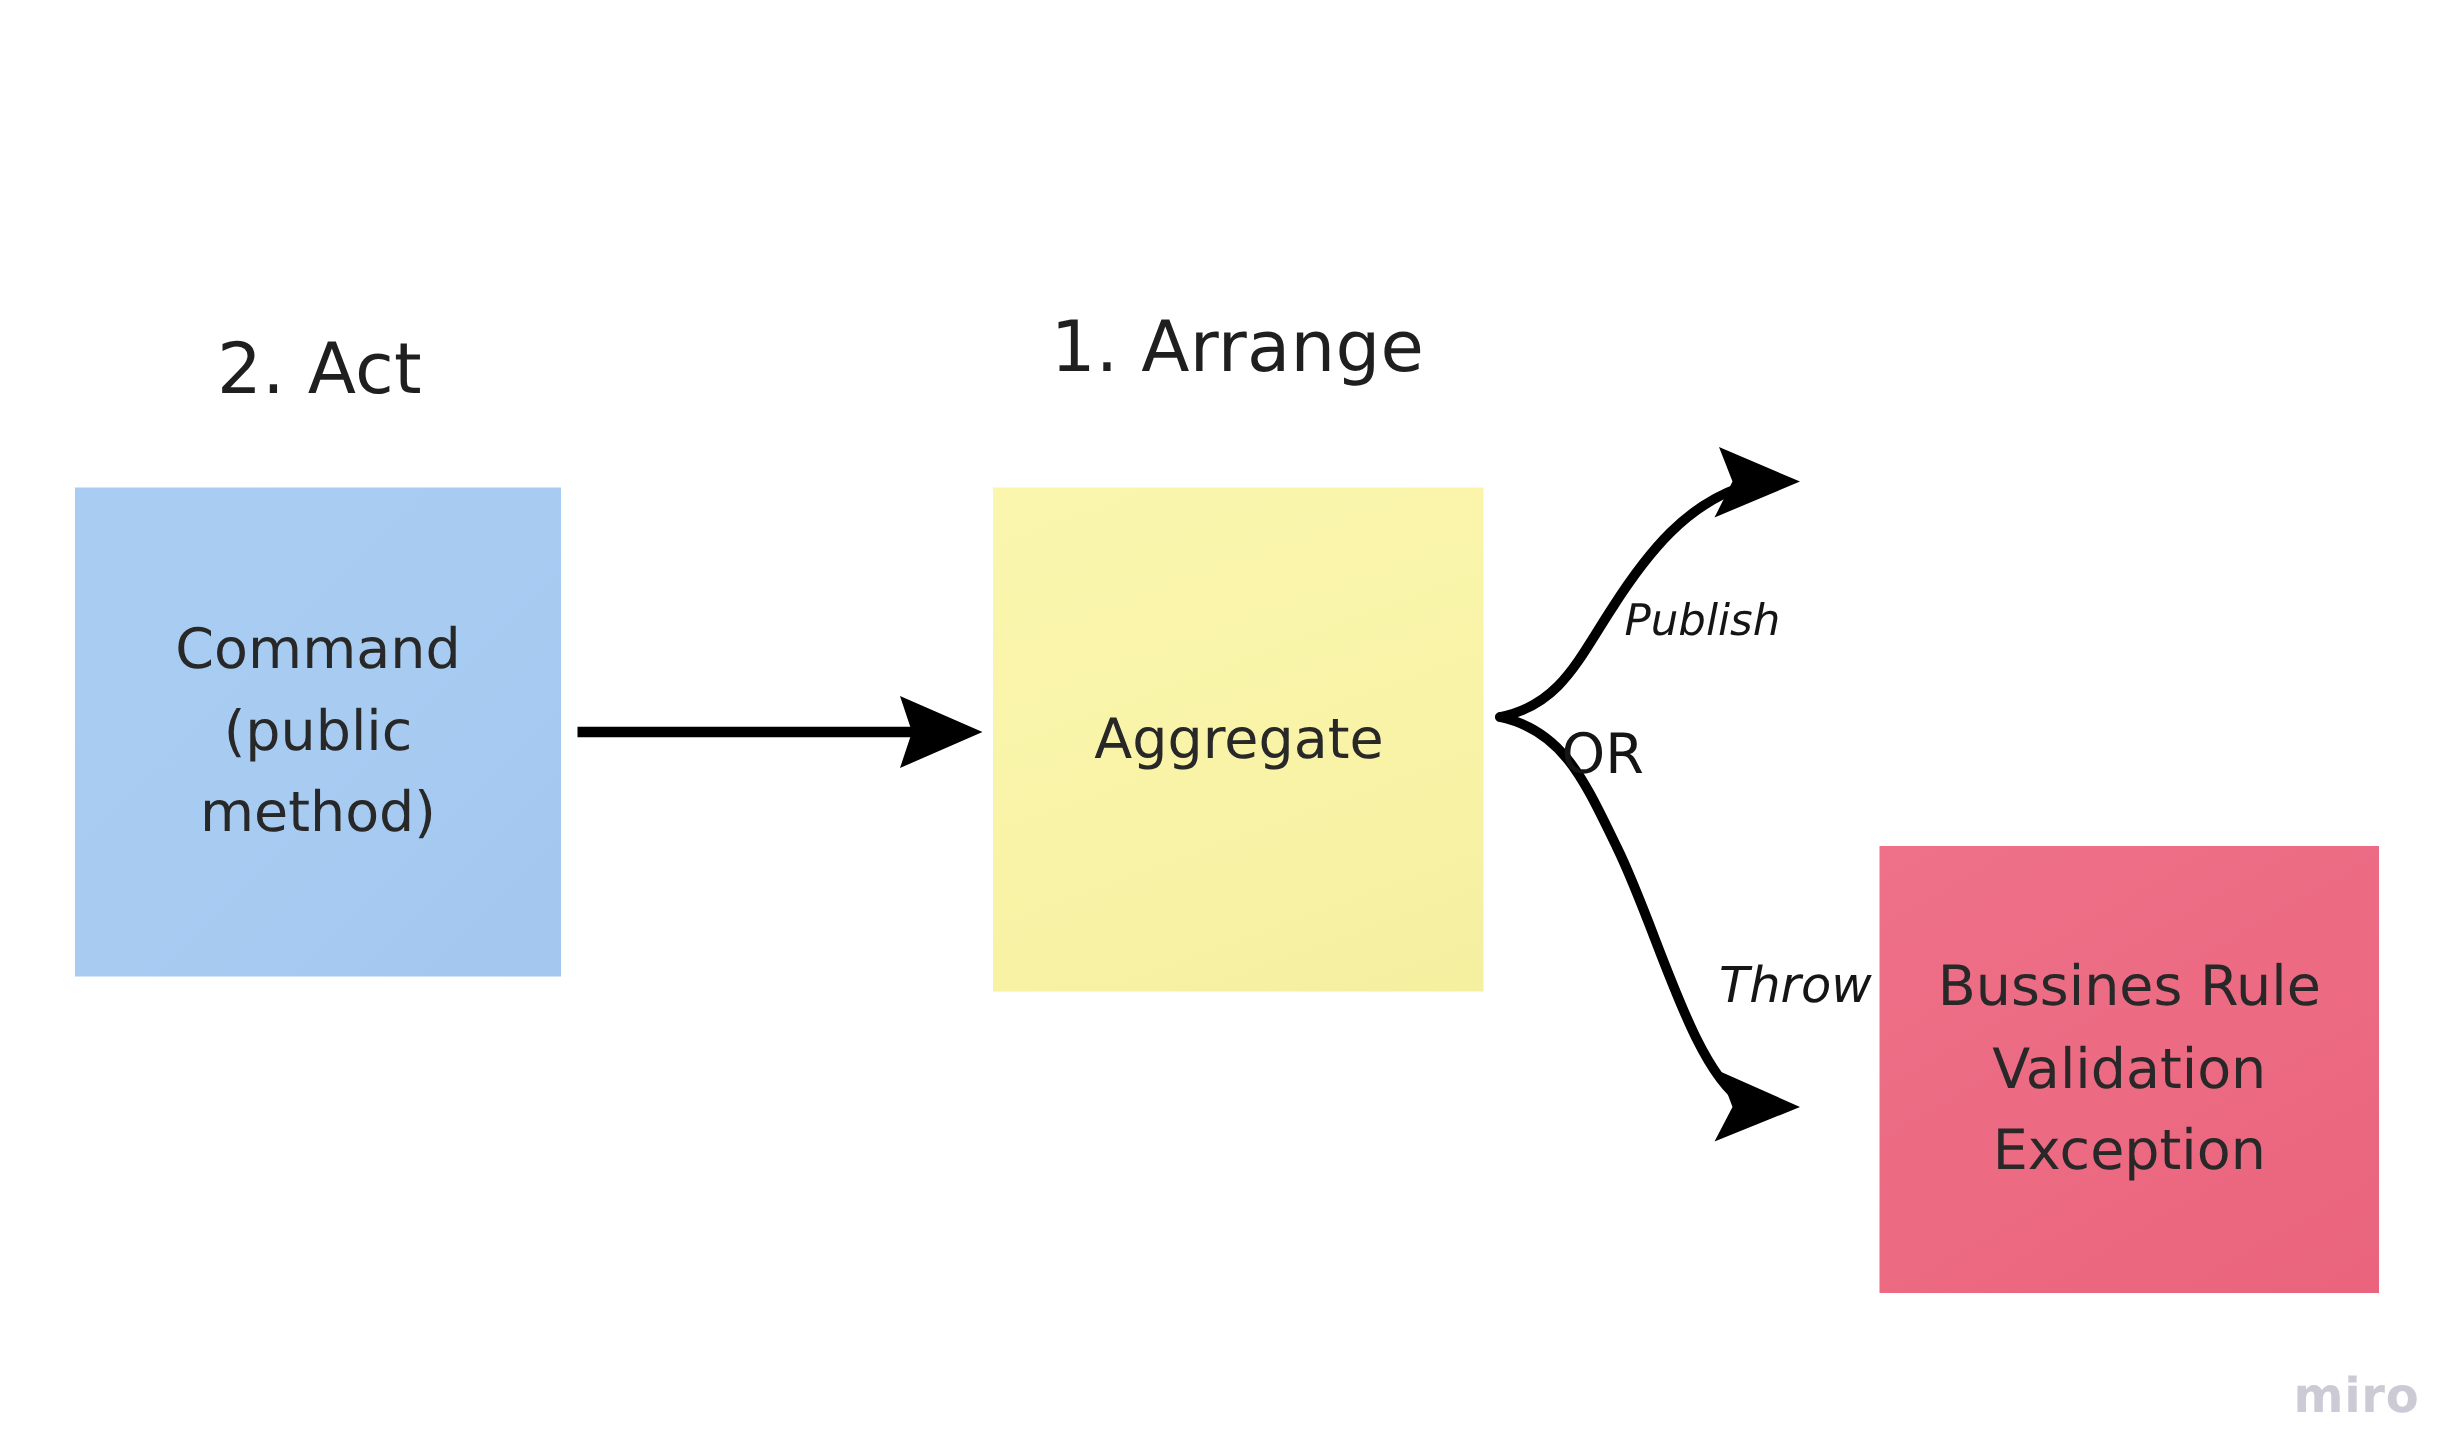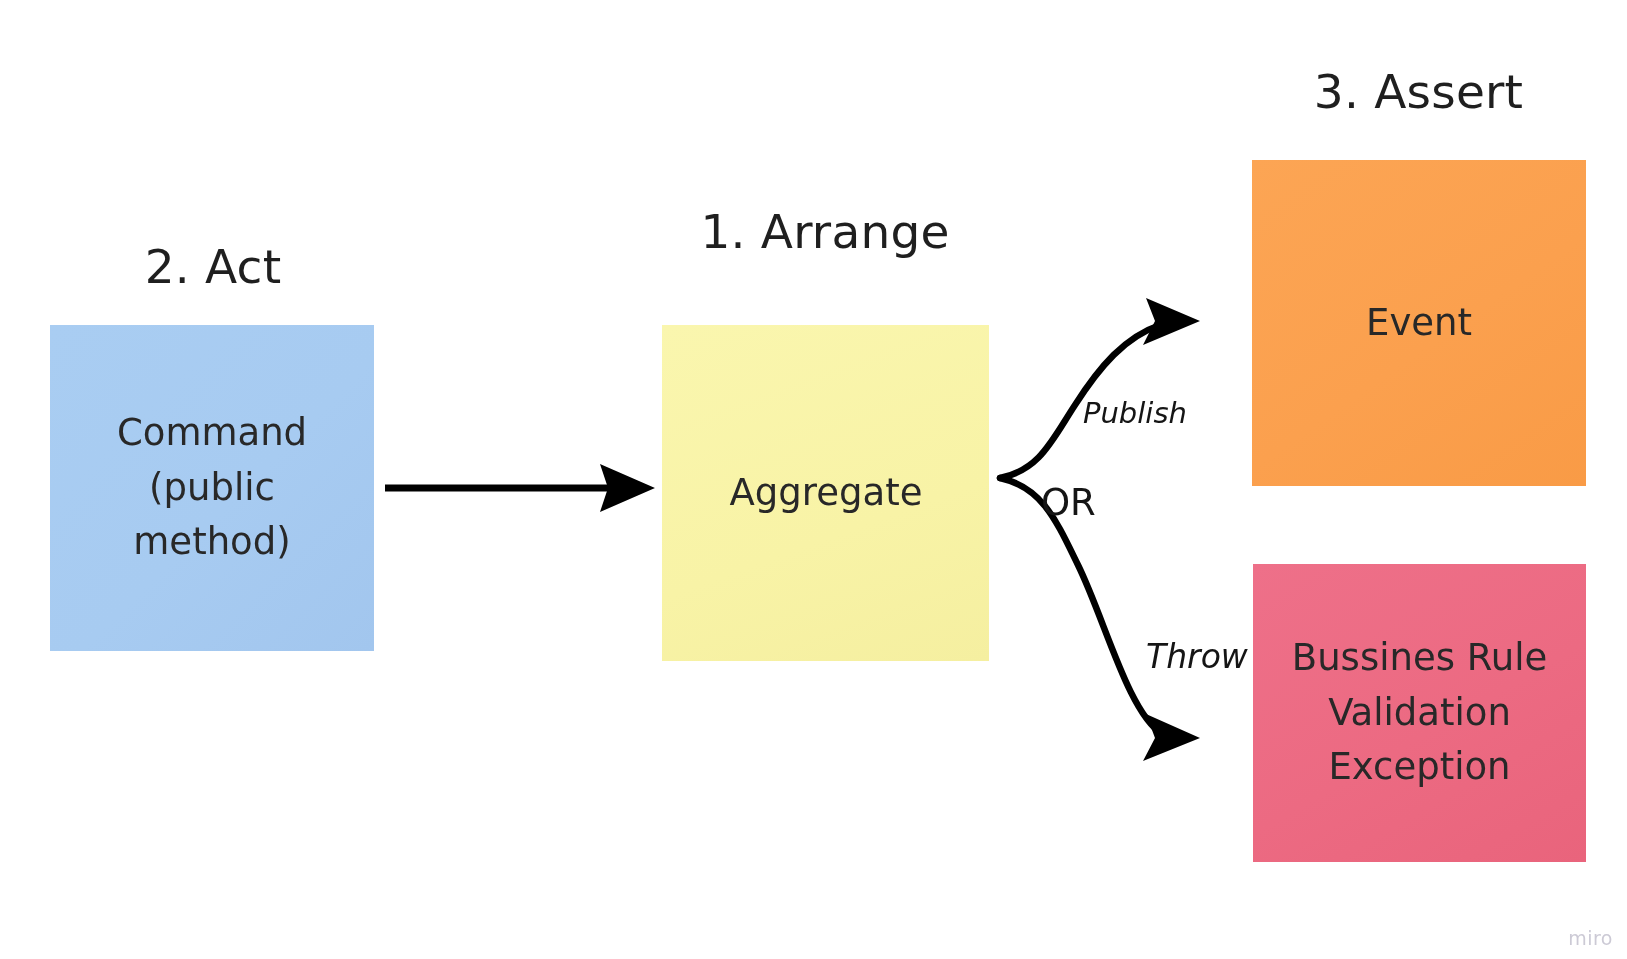--- a/index.html
+++ b/index.html
@@ -20,21 +20,21 @@
   .section-title {
     position: absolute;
     font-family: "DejaVu Sans", "Liberation Sans", sans-serif;
     font-size: 47px;
     font-weight: 400;
     color: #1f1f1f;
     white-space: nowrap;
     letter-spacing: 0.2px;
     text-align: center;
   }
-  #title-act     { left: 50px;   top: 219px; width: 326px; margin-top: 20px; }
+  #title-act     { left: 50px;   top: 219px; width: 326px; }
   #title-arrange { left: 662px;  top: 204px; width: 326px; }
   #title-assert  { left: 1252px; top: 64px;  width: 333px; }
 
   
   .sticky {
     position: absolute;
     box-sizing: border-box;
     display: flex;
     align-items: center;
     justify-content: center;
@@ -105,51 +105,47 @@
   }
   #label-throw {
     left: 1146px; top: 637px;
     font-size: 33px; font-style: italic; font-weight: 400; text-align: right;
   }
 
   
   #watermark {
     position: absolute;
     right: 14px; bottom: 10px;
-    font-size: 19px;
-    font-weight: 400;
+    font-size: 32px;
+    font-weight: 700;
     color: #b9b6c6;
     opacity: 0.72;
     letter-spacing: 0.5px;
   }
 </style>
 </head>
 <body>
 
 <div id="canvas">
 
   <div class="section-title" id="title-act">2. Act</div>
 
   <div class="section-title" id="title-arrange">1. Arrange</div>
 
-  <div class="section-title" id="title-assert">3. Assert</div>
 
   <div class="sticky" id="note-command">
     <span class="note-text">Command
 (public
 method)</span>
   </div>
 
   <div class="sticky" id="note-aggregate">
     <span class="note-text">Aggregate</span>
   </div>
 
-  <div class="sticky" id="note-event">
-    <span class="note-text">Event</span>
-  </div>
 
   <div class="sticky" id="note-exception">
     <span class="note-text">Bussines Rule
 Validation
 Exception</span>
   </div>
 
   <svg id="arrows" viewBox="0 0 1627 959">
 
     <g>

